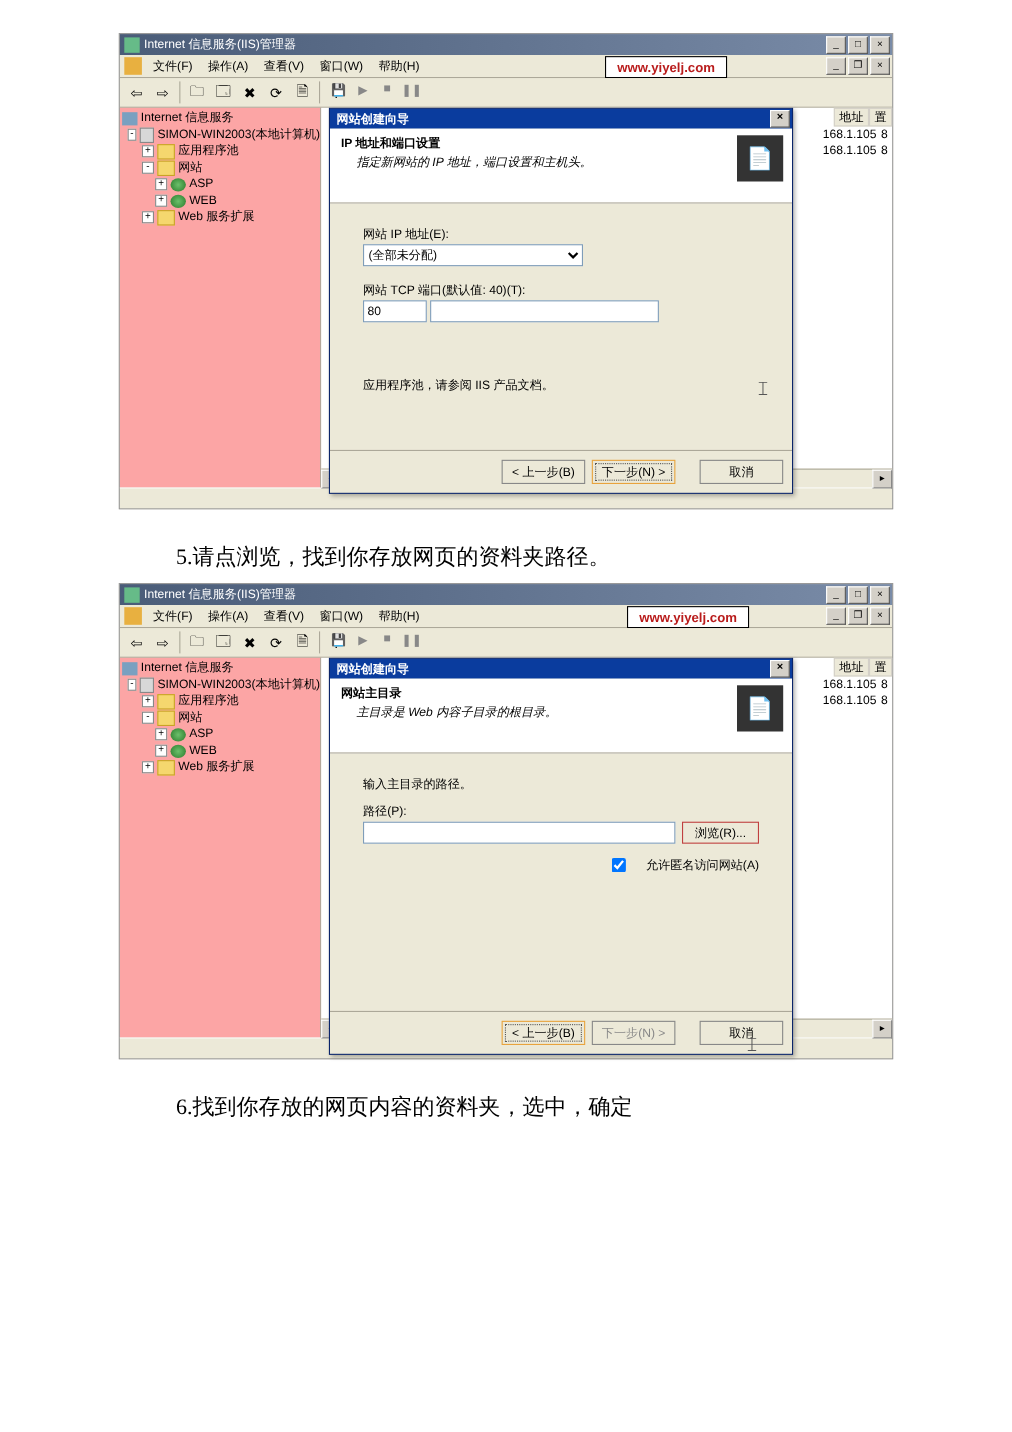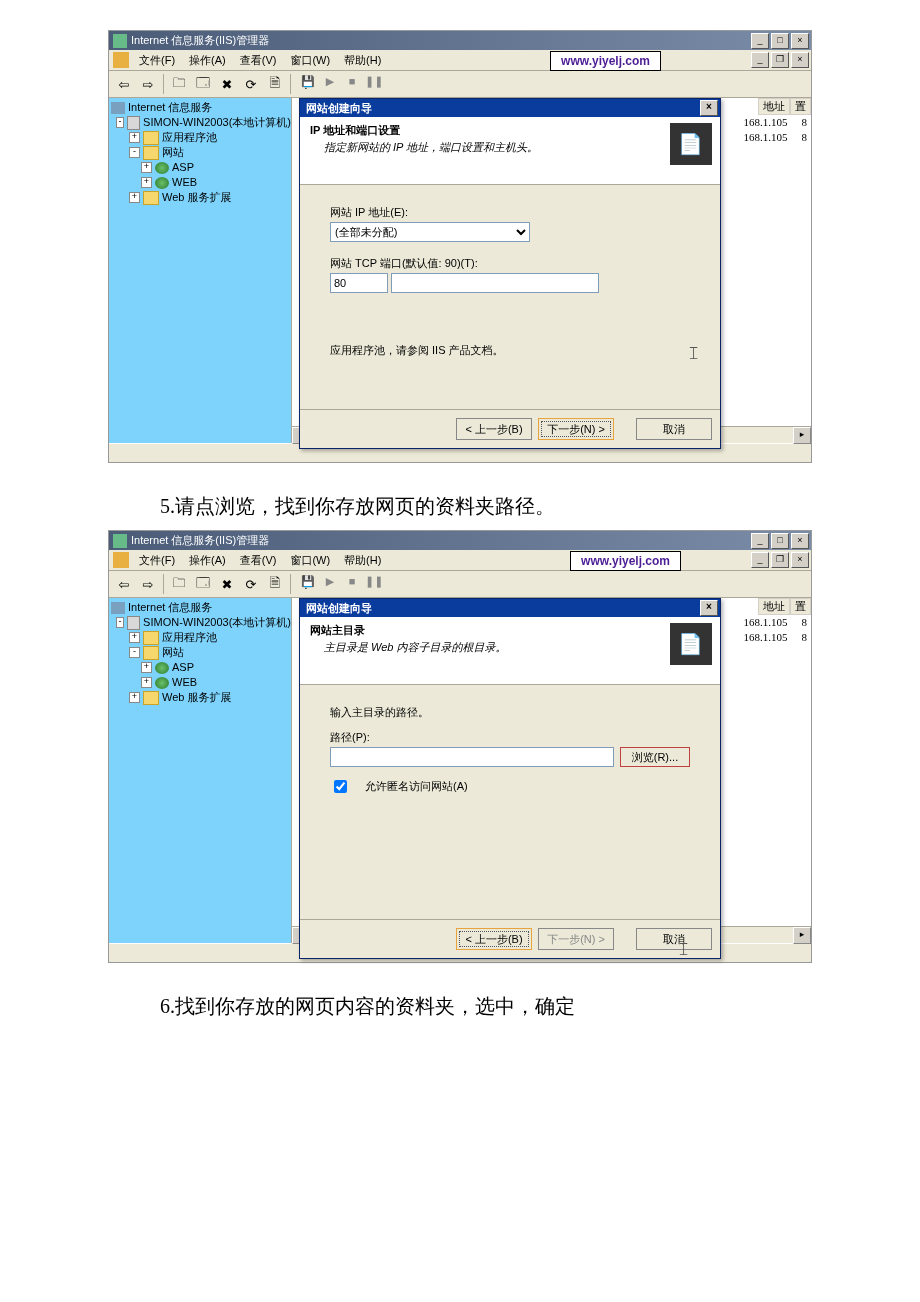--- a/index.html
+++ b/index.html
@@ -48,21 +48,21 @@
     position: relative;
   }
   .menubar .m-icon { width:16px;height:16px; background:#e8b040; margin-right:2px; }
   .menu-item { padding: 2px 6px; }
   .url-overlay {
     position: absolute;
     right: 150px; top: 1px;
     background: #fff;
     border: 1px solid #000;
     padding: 2px 10px;
-    color: #4c1d95;
+    color: #b91c1c;
     font-weight: bold;
     font-size: 12px;
   }
   .mdi-btns {
     position: absolute; right: 2px; top: 2px;
     display: flex; gap: 2px;
   }
   .toolbar {
     height: 26px;
     background: #ece9d8;
@@ -78,21 +78,21 @@
   }
   .tb-sep { width:1px; height:20px; background:#aca899; margin:0 2px; }
   .content-area {
     display: flex;
     height: 345px;
     position: relative;
   }
   .tree-pane {
     width: 180px;
     border-right: 1px solid #aca899;
-    background: #7dd3fc;
+    background: #fca5a5;
     padding: 2px 0 2px 2px;
     font-size: 11px;
     line-height: 15px;
   }
   .tree-row { white-space: nowrap; display:flex; align-items:center; height:15px; }
   .tree-ind { display:inline-block; }
   .tree-exp {
     width:9px; height:9px; border:1px solid #888; background:#fff;
     font-size:9px; line-height:7px; text-align:center; margin:0 3px 0 0;
     display:inline-block;
@@ -105,21 +105,21 @@
   .right-pane {
     flex: 1;
     background: #fff;
     position: relative;
   }
   .right-header {
     position:absolute; top:0; right:0; display:flex; height:17px; font-size:11px;
   }
   .right-hcell { border:1px solid #d4d0c8; background:#ece9d8; padding:0 4px; }
   .right-rows { position:absolute; top:18px; right:0; font-size:11px; text-align:right; }
-  .right-rows div { height:15px; padding:0 4px; display:flex; gap:14px; justify-content:flex-start;font-family:Liberation Serif, serif; }
+  .right-rows div { height:15px; padding:0 4px; display:flex; gap:4px; justify-content:flex-start; }
   .hscroll {
     position:absolute; bottom:0; left:0; right:0; height:16px;
     background:#ece9d8; border-top:1px solid #aca899;
     display:flex;
   }
   .hscroll .arrow { width:16px; height:15px; background:#d4d0c8; border:1px solid #fff; border-right-color:#888; border-bottom-color:#888; text-align:center; font-size:9px; line-height:13px; }
   .hscroll .track { flex:1; }
   .statusbar { height:18px; border-top:1px solid #fff; background:#ece9d8; }
   
   .wizard {
@@ -162,21 +162,21 @@
   }
   .wiz-footer {
     border-top:1px solid #aca899; padding:8px; display:flex; justify-content:flex-end; gap:6px;
   }
   .wiz-btn {
     min-width:76px; height:22px; background:#ece9d8;
     border:1px solid #888; font-size:11px; padding:0 8px;
   }
   .wiz-btn.default { border:1px solid #e8a33d; outline:1px dotted #555; outline-offset:-4px; }
   .wiz-btn.disabled { color:#888; }
-  .wiz-body .chk { margin-top:10px; display:flex; align-items:center; gap:15px; }
+  .wiz-body .chk { margin-top:10px; display:flex; align-items:center; gap:15px;justify-content:flex-end; }
   .wiz-body .info { margin-top:50px; }
   .browse-row { display:flex; gap:6px; align-items:center; }
   .browse-row .wiz-input { flex:1; }
   .browse-btn { height:20px; width:70px; border:1px solid #c04040; background:#ece9d8; font-size:11px; }
   .step-text {
     font-size: 20px;
     margin: 20px 0 10px 100px;
     font-family: "SimSun", serif;
   }
   .toolstrip2 {
@@ -303,21 +303,21 @@
       <div class="wiz-head">
         <div class="wiz-head-title">IP 地址和端口设置</div>
         <div class="wiz-head-sub">指定新网站的 IP 地址，端口设置和主机头。</div>
         <div class="wiz-head-icon">📄</div>
       </div>
       <div class="wiz-body">
         <label>网站 IP 地址(E):</label>
         <select class="wiz-select">
           <option>(全部未分配)</option>
         </select>
-        <label style="margin-top:14px">网站 TCP 端口(默认值: 90)(T):</label>
+        <label style="margin-top:14px">网站 TCP 端口(默认值: 40)(T):</label>
         <input class="wiz-input" style="width: 50px;" value="80">
         <input class="wiz-input" style="width: 200px;">
         <div class="info">
           <span>应用程序池，请参阅 IIS 产品文档。</span>
           <span class="text-cursor" style="float:right; margin-right:-10px">𝙸</span>
         </div>
       </div>
       <div class="wiz-footer">
         <button class="wiz-btn">&lt; 上一步(B)</button>
         <button class="wiz-btn default">下一步(N) &gt;</button>

